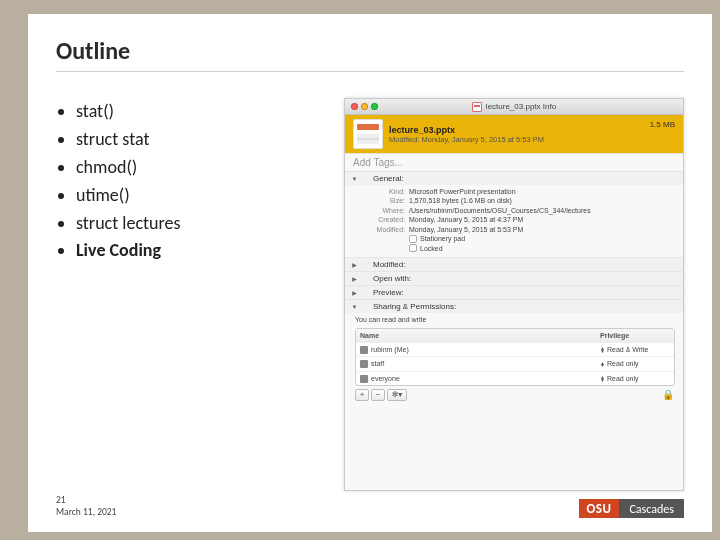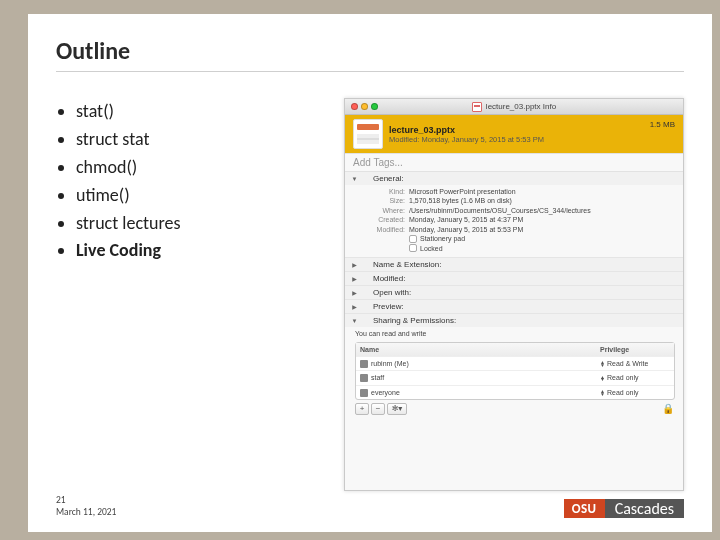--- a/index.html
+++ b/index.html
@@ -111,21 +111,21 @@
   .lockico { margin-left:auto; font-size:10px; color:#c08030; }
   .footer {
     display: flex;
     align-items: flex-end;
     justify-content: space-between;
     margin-top: 4px;
   }
   .footer-left { font-size: 9.5px; color: #444; line-height: 1.2; }
   .logo { display:flex; align-items:stretch; height:19px; }
   .logo-osu { background:#cf4520; color:#fff; font-weight:bold; font-size:13px; padding:0 8px; display:flex; align-items:center; letter-spacing:0.5px; }
-  .logo-cas { background:#555; color:#fff; font-size:16px; padding:0 10px; display:flex; align-items:center; }
+  .logo-cas { background:#555; color:#fff; font-size:12px; padding:0 10px; display:flex; align-items:center; }
 </style>
 </head>
 <body>
 
 <div class="slide">
   <div class="title">Outline</div>
   <hr class="hr">
   <div class="content">
     <ul class="bullets">
       <li>stat()</li>
@@ -190,26 +190,20 @@
               <span class="chk-box"></span>
               <span>Locked</span>
             </div>
         </div>
       </div>
 
 
       <div class="sect">
         <div class="sect-h">
             <span class="tri">▶</span>
-            <span>Name &amp; Extension:</span>
-          </div>
-      </div>
-      <div class="sect">
-        <div class="sect-h">
-            <span class="tri">▶</span>
             <span>Modified:</span>
           </div>
       </div>
       <div class="sect">
         <div class="sect-h">
             <span class="tri">▶</span>
             <span>Open with:</span>
           </div>
       </div>
       <div class="sect">

